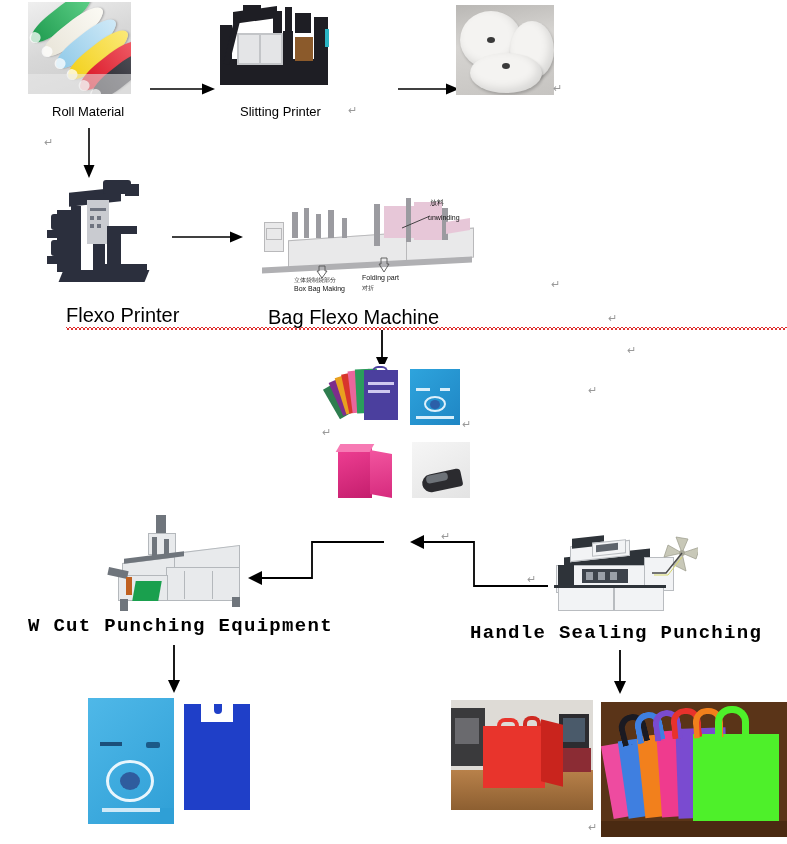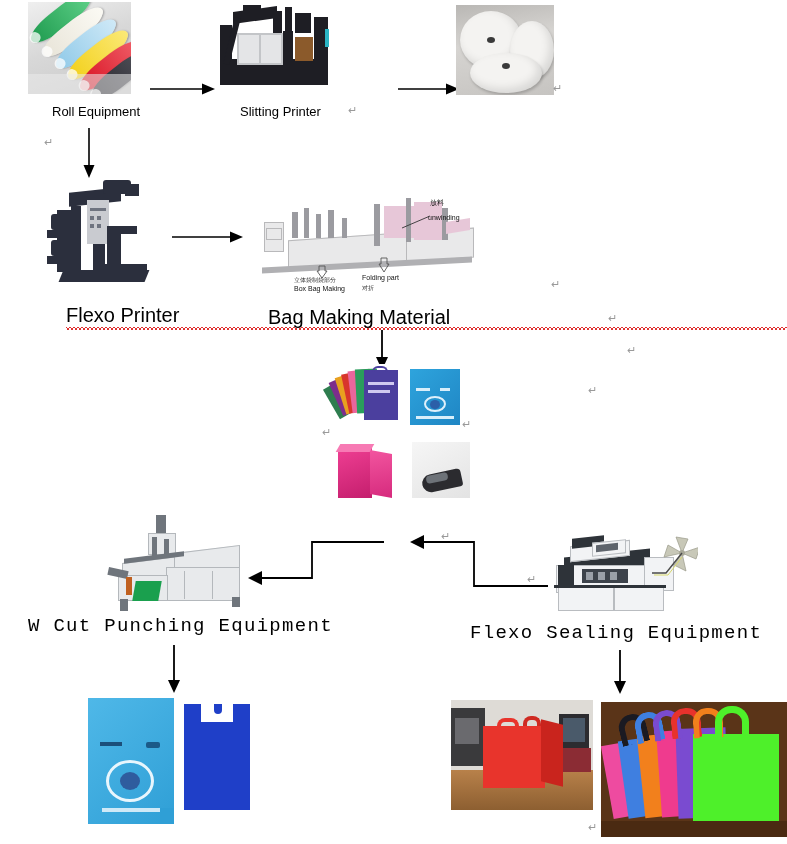--- a/index.html
+++ b/index.html
@@ -20,21 +20,21 @@
     position: absolute;
     color: #000;
     white-space: nowrap;
     font-family: "Liberation Sans", sans-serif;
   }
   .label-sm { font-size: 13px; }
   .label-lg { font-size: 20px; }
   .label-mono {
     font-family: "Liberation Mono", monospace;
     font-size: 19px;
-    font-weight: normal;
+    font-weight: bold;
     letter-spacing: 1.3px;
   }
   .spell { border-bottom: 0; position: relative; }
   .spell::after {
     content: "";
     position: absolute;
     left: 0; right: 0; bottom: -3px;
     height: 3px;
     background-image:
       linear-gradient(45deg, transparent 40%, #e03030 40%, #e03030 60%, transparent 60%),
@@ -123,21 +123,21 @@
 
   <div class="photo rolls" style="left:28px;top:2px;width:103px;height:92px;">
     <div class="roll" style="left:-4px;top:6px;width:74px;height:20px;background:linear-gradient(90deg,#1e9a4e,#5fd189);"></div>
     <div class="roll" style="left:8px;top:20px;width:74px;height:20px;background:linear-gradient(90deg,#e8e4d8,#fbfaf4);"></div>
     <div class="roll" style="left:21px;top:32px;width:74px;height:20px;background:linear-gradient(90deg,#8fc9e8,#cfe9f7);"></div>
     <div class="roll" style="left:33px;top:43px;width:74px;height:20px;background:linear-gradient(90deg,#f2cf18,#fbe976);"></div>
     <div class="roll" style="left:45px;top:54px;width:74px;height:20px;background:linear-gradient(90deg,#d81020,#f0606a);"></div>
     <div class="roll" style="left:57px;top:64px;width:70px;height:20px;background:linear-gradient(90deg,#24242a,#55555e);"></div>
     <div style="position:absolute;left:0;bottom:0;width:103px;height:20px;background:rgba(235,235,235,.55);"></div>
   </div>
-  <div class="label label-sm" style="left:52px;top:104px;">Roll Equipment</div>
+  <div class="label label-sm" style="left:52px;top:104px;">Roll Material</div>
 
   <svg class="arrow-svg" style="left:150px;top:82px;width:66px;height:14px;" viewBox="0 0 66 14">
     <line x1="0" y1="7" x2="52" y2="7" stroke="#000" stroke-width="1.6"></line>
     <polygon points="52,1.5 65,7 52,12.5" fill="#000"></polygon>
   </svg>
 
   <div class="photo mach-dark" style="left:215px;top:3px;width:120px;height:90px;">
     <div class="blk" style="left:5px;top:56px;width:108px;height:26px;"></div>
     <div class="blk" style="left:5px;top:22px;width:12px;height:42px;"></div>
     <div class="blk" style="left:18px;top:6px;width:44px;height:12px;transform:skewY(-8deg);"></div>
@@ -236,21 +236,21 @@
       <polygon points="3,0 9,0 9,5 11,5 6,12 1,5 3,5" fill="none" stroke="#555" stroke-width="0.9"></polygon>
     </svg>
     <div class="bm-cn" style="left:38px;top:84px;">立体袋制袋部分</div>
     <div class="bm-lbl" style="left:38px;top:93px;">Box Bag Making</div>
     <svg class="arrow-svg" style="left:122px;top:66px;width:12px;height:14px;" viewBox="0 0 12 14">
       <polygon points="3,0 9,0 9,6 11,6 6,14 1,6 3,6" fill="none" stroke="#555" stroke-width="0.9"></polygon>
     </svg>
     <div class="bm-lbl" style="left:106px;top:82px;">Folding part</div>
     <div class="bm-cn" style="left:106px;top:92px;">对折</div>
   </div>
-  <div class="label label-lg" style="left:268px;top:306px;">Bag Making Material</div>
+  <div class="label label-lg" style="left:268px;top:306px;">Bag Flexo Machine</div>
 
   <div class="ret" style="left:551px;top:278px;">↵</div>
   <div class="ret" style="left:608px;top:312px;">↵</div>
   <div class="ret" style="left:627px;top:344px;">↵</div>
   <div class="ret" style="left:588px;top:384px;">↵</div>
 
   <svg class="arrow-svg" style="left:375px;top:330px;width:14px;height:40px;" viewBox="0 0 14 40">
     <line x1="7" y1="0" x2="7" y2="28" stroke="#000" stroke-width="1.8"></line>
     <polygon points="1,27 7,40 13,27" fill="#000"></polygon>
   </svg>
@@ -346,21 +346,21 @@
       <path d="M22 18 L40 12 L36 24 Z" fill="#c8c8b8" stroke="#9a9a8a" stroke-width="0.7"></path>
       <path d="M22 18 L26 36 L14 30 Z" fill="#c8c8b8" stroke="#9a9a8a" stroke-width="0.7"></path>
       <path d="M22 18 L4 22 L8 10 Z" fill="#c8c8b8" stroke="#9a9a8a" stroke-width="0.7"></path>
       <circle cx="22" cy="18" r="3" fill="#a8a898"></circle>
     </svg>
     <svg class="arrow-svg" style="left:104px;top:12px;width:34px;height:34px;" viewBox="0 0 34 34">
       <polyline points="0,26 14,26 30,6" fill="none" stroke="#4a4a4a" stroke-width="1.4"></polyline>
       <polyline points="2,28 16,28 30,10" fill="none" stroke="#d8d86a" stroke-width="1"></polyline>
     </svg>
   </div>
-  <div class="label label-mono" style="left:470px;top:622px;">Flexo Sealing Equipment</div>
+  <div class="label label-mono" style="left:470px;top:622px;">Handle Sealing Punching</div>
 
   <svg class="arrow-svg" style="left:167px;top:645px;width:14px;height:48px;" viewBox="0 0 14 48">
     <line x1="7" y1="0" x2="7" y2="36" stroke="#000" stroke-width="1.8"></line>
     <polygon points="1,35 7,48 13,35" fill="#000"></polygon>
   </svg>
 
   <svg class="arrow-svg" style="left:613px;top:650px;width:14px;height:44px;" viewBox="0 0 14 44">
     <line x1="7" y1="0" x2="7" y2="32" stroke="#000" stroke-width="1.8"></line>
     <polygon points="1,31 7,44 13,31" fill="#000"></polygon>
   </svg>

